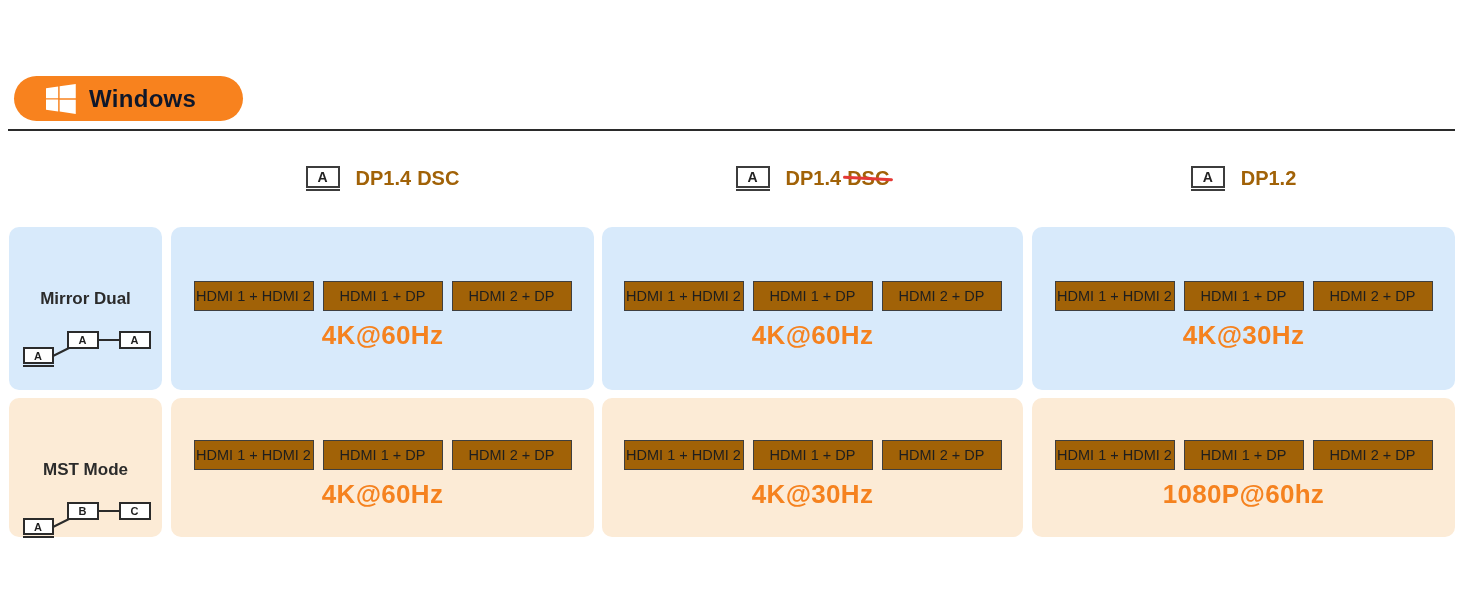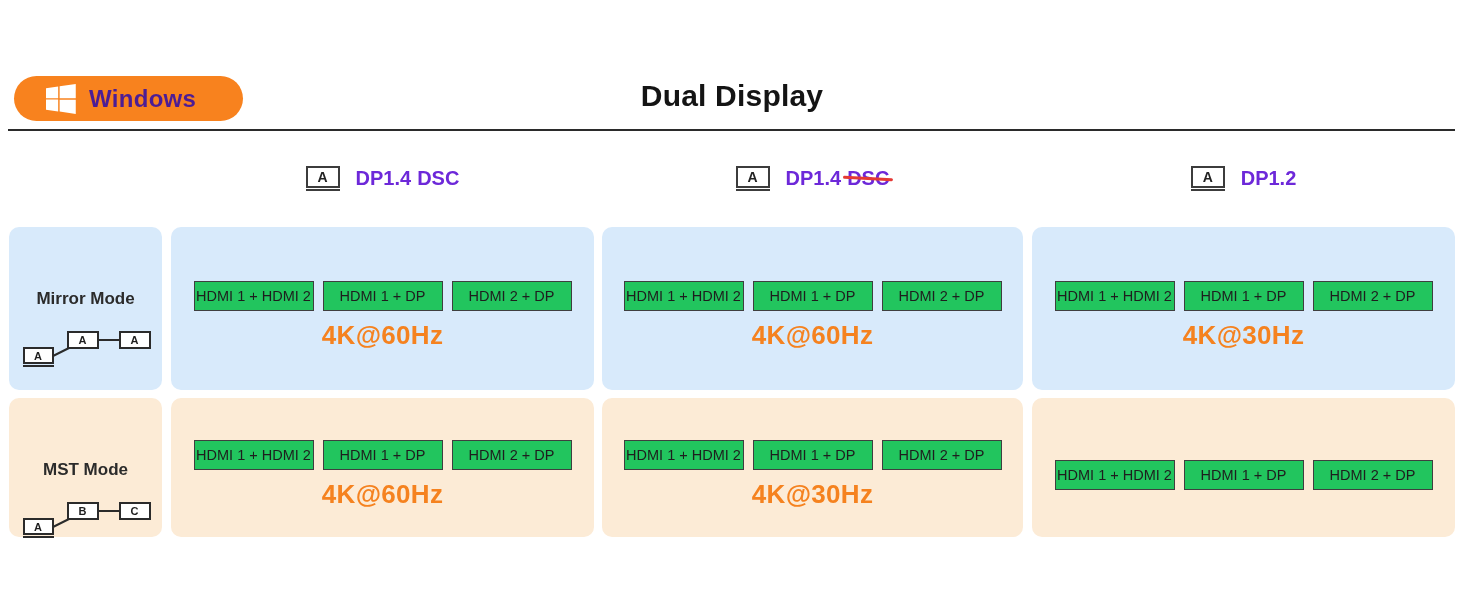--- a/index.html
+++ b/index.html
@@ -8,21 +8,21 @@
     font-family:"Liberation Sans", sans-serif; overflow:hidden;
   }
 
   
   .badge {
     position:absolute; left:14px; top:76px; width:229px; height:45px;
     border-radius:23px; background:#F8821E; display:flex; align-items:center;
     padding-left:32px; box-sizing:border-box; gap:13px;
   }
   .badge svg { width:30px; height:30px; display:block; }
-  .badge-label { color:#4c1d95; font-size:24px; font-weight:bold; letter-spacing:0.3px; }
+  .badge-label { color:#0f172a; font-size:24px; font-weight:bold; letter-spacing:0.3px; }
 
   .title {
     position:absolute; top:79px; left:0; width:100%; text-align:center;
     font-size:30px; font-weight:bold; color:#141414; letter-spacing:0.2px;
   }
   .hr { position:absolute; top:129px; left:8px; width:1447px; height:2px; background:#2b2b2b; }
 
   
   .col-header {
     position:absolute; top:163px; height:30px;
@@ -33,42 +33,42 @@
   .ch3 { left:1032px; width:423px; }
 
   .monitor { width:34px; }
   .monitor-screen {
     height:22px; box-sizing:border-box; border:2px solid #3c3c3c; background:#fff;
     display:flex; align-items:center; justify-content:center;
     font-size:14px; font-weight:bold; color:#222;
   }
   .monitor-base { height:2px; background:#3c3c3c; margin-top:1px; }
 
-  .col-header-label { font-size:20px; font-weight:bold; color:#6d28d9; display:flex; gap:6px; }
+  .col-header-label { font-size:20px; font-weight:bold; color:#a16207; display:flex; gap:6px; }
   .col-header-label span:empty { display:none; }
   .struck { position:relative; }
   .struck::after {
     content:""; position:absolute; left:-4px; right:-4px; top:46%; height:3px;
     background:#E53935; transform:rotate(3deg); border-radius:2px;
   }
 
   
   .cell { position:absolute; border-radius:10px; box-sizing:border-box; }
   .r0 { top:227px; height:163px; background:#D8EAFB; }
   .r1 { top:398px; height:139px; background:#FCEBD6; }
   .lc { left:9px;  width:153px; }
   .c1 { left:171px;  width:423px; }
   .c2 { left:602px;  width:421px; }
   .c3 { left:1032px; width:423px; }
 
   .data-cell { display:flex; flex-direction:column; align-items:center; justify-content:center; padding-top:14px; }
   .combo-row { display:flex; gap:9px; }
   .combo {
     width:120px; height:30px; box-sizing:border-box; border:1.5px solid #3f3f3f;
-    background:#22c55e; display:flex; align-items:center; justify-content:center;
+    background:#a16207; display:flex; align-items:center; justify-content:center;
     font-size:14.5px; color:#1e1e1e; white-space:nowrap;
   }
   .resolution { margin-top:9px; font-size:26px; font-weight:bold; color:#F5821F; letter-spacing:0.3px; }
 
   
   .label-cell { display:flex; flex-direction:column; align-items:center; padding-top:62px; }
   .mode-label { font-size:17px; font-weight:bold; color:#2b2b2b; }
   .diagram { position:relative; width:150px; height:46px; margin-top:16px; }
   .diagram svg { position:absolute; left:0; top:0; }
   .diag-box {
@@ -93,21 +93,20 @@
 
   <div class="badge">
     <span>
       <svg viewBox="0 0 88 88" aria-hidden="true">
         <path fill="#ffffff" d="M0 12.4 L35.7 7.5 V42 H0 Z M40 6.9 L87.3 0 V41.5 H40 Z M0 45.8 H35.7 V80.3 L0 75.4 Z M40 46.3 H87.3 V87.8 L40 80.9 Z"></path>
       </svg>
     </span>
     <span class="badge-label">Windows</span>
   </div>
 
-  <div class="title">Dual Display</div>
   <div class="hr"></div>
 
   <div class="col-header ch1">
     <div class="monitor">
       <div class="monitor-screen">A</div>
       <div class="monitor-base"></div>
     </div>
     <div class="col-header-label">
       <span>DP1.4</span>
       <span>DSC</span>
@@ -130,21 +129,21 @@
       <div class="monitor-screen">A</div>
       <div class="monitor-base"></div>
     </div>
     <div class="col-header-label">
       <span>DP1.2</span>
 
     </div>
   </div>
 
   <div class="cell label-cell r0 lc">
-    <div class="mode-label">Mirror Mode</div>
+    <div class="mode-label">Mirror Dual</div>
     <div class="diagram">
       <svg width="150" height="46">
         <line x1="88" y1="15" x2="110" y2="15" stroke="#2b2b2b" stroke-width="2"></line>
         <line x1="40" y1="32" x2="60" y2="22" stroke="#2b2b2b" stroke-width="2"></line>
       </svg>
       <div class="diag-source">
         <div class="scr">A</div>
         <div class="base"></div>
       </div>
       <div class="diag-box d1">A</div>
@@ -212,15 +211,16 @@
     </div>
     <div class="resolution">4K@30Hz</div>
   </div>
 
   <div class="cell data-cell r1 c3">
     <div class="combo-row">
       <div class="combo">HDMI 1 + HDMI 2</div>
       <div class="combo">HDMI 1 + DP</div>
       <div class="combo">HDMI 2 + DP</div>
     </div>
+    <div class="resolution">1080P@60hz</div>
   </div>
 
 </div>
 
 </body></html>

